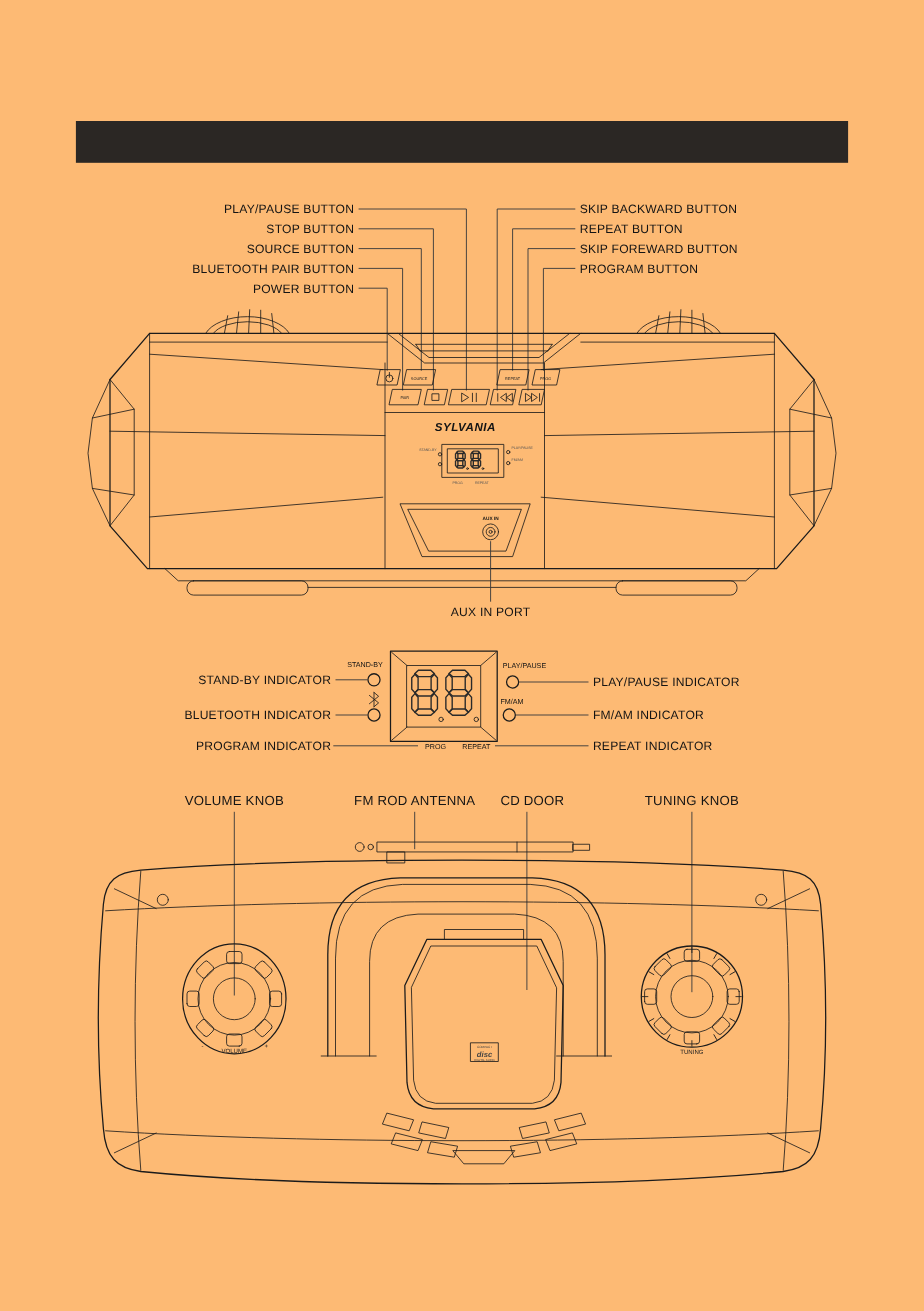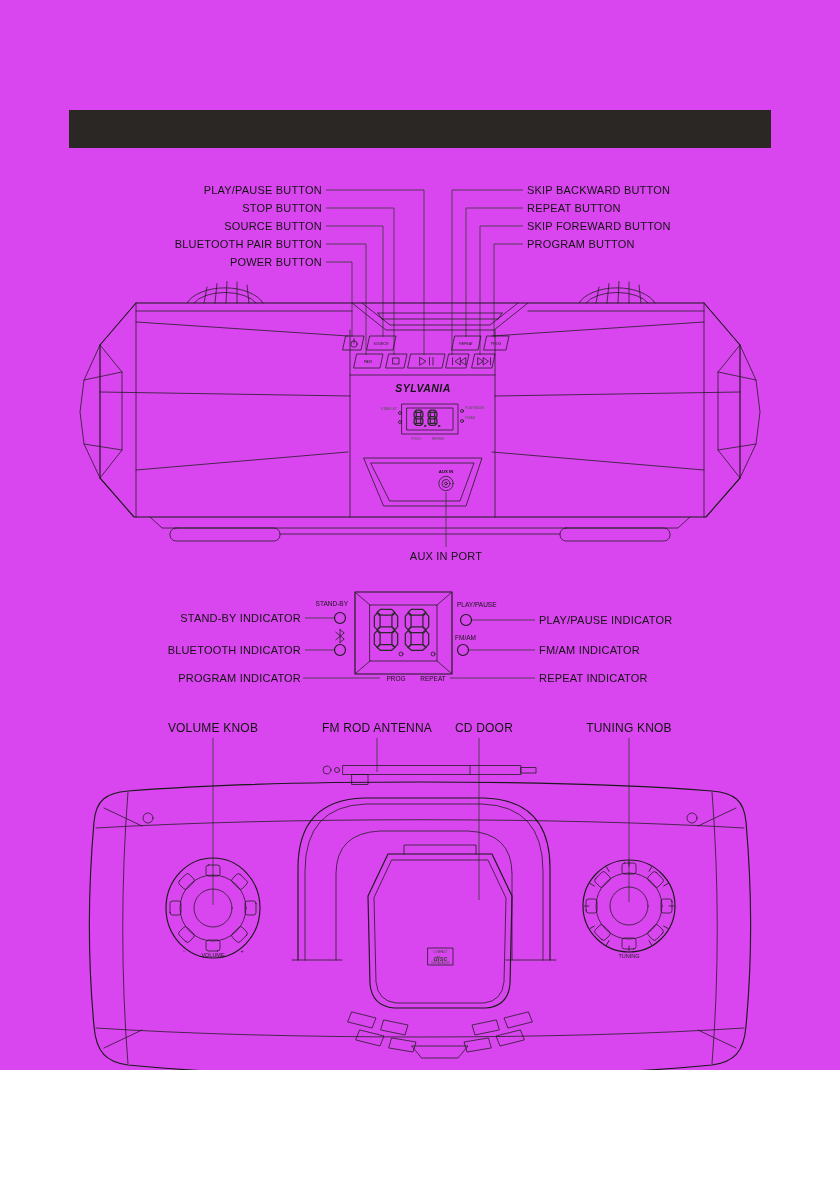--- a/index.html
+++ b/index.html
@@ -1,16 +1,16 @@
 <!DOCTYPE html>
 <html><head>
 <meta charset="utf-8">
 <style>
   html,body{margin:0;padding:0;background:#fff}
-  .page{position:relative;width:840px;height:1070px;background:#d946ef;overflow:hidden;
+  .page{position:relative;width:840px;height:1192px;background:#fdba74;overflow:hidden;
         font-family:"Liberation Sans",sans-serif}
   .hdr{position:absolute;left:69px;top:110px;width:702px;height:38px;background:#2b2724}
   svg.art{position:absolute;left:0;top:0;overflow:visible}
   .ln{fill:none;stroke:#1b1b1b;stroke-width:.75;stroke-linejoin:round;stroke-linecap:round}
   .ln2{fill:none;stroke:#1b1b1b;stroke-width:1.15;stroke-linejoin:round;stroke-linecap:round}
   .ld{fill:none;stroke:#3c3c3c;stroke-width:.85;stroke-linejoin:round}
   .seg path{fill:none;stroke:#2a2a2a;stroke-width:1.25;vector-effect:non-scaling-stroke}
   text{fill:#141414}
   .lbl{font-size:11px;letter-spacing:.2px}
   .lbl2{font-size:12px;letter-spacing:.2px}

